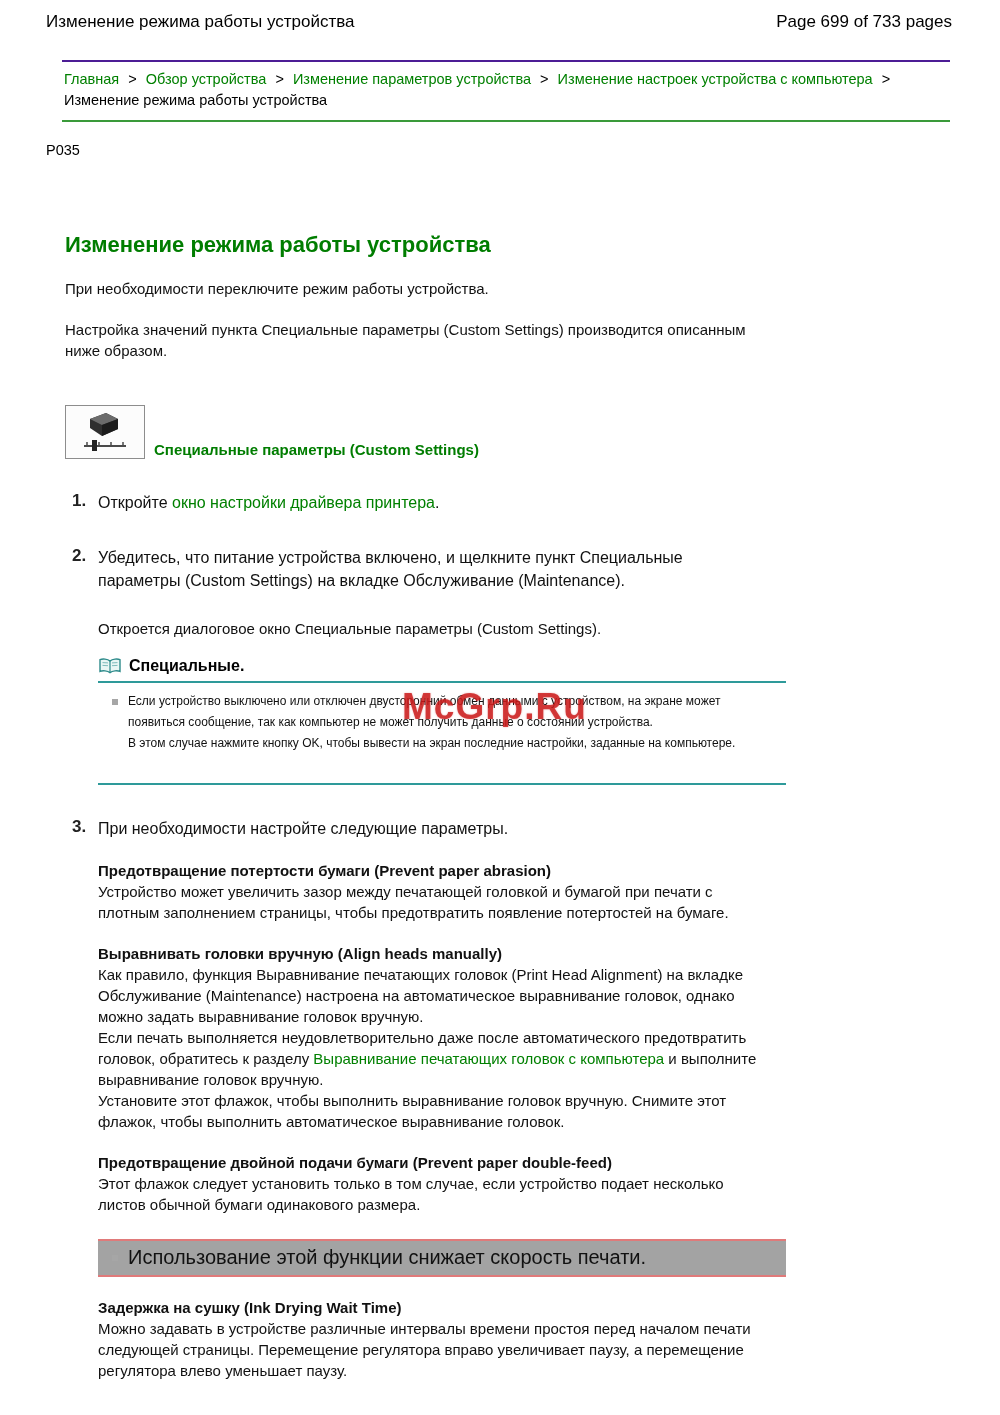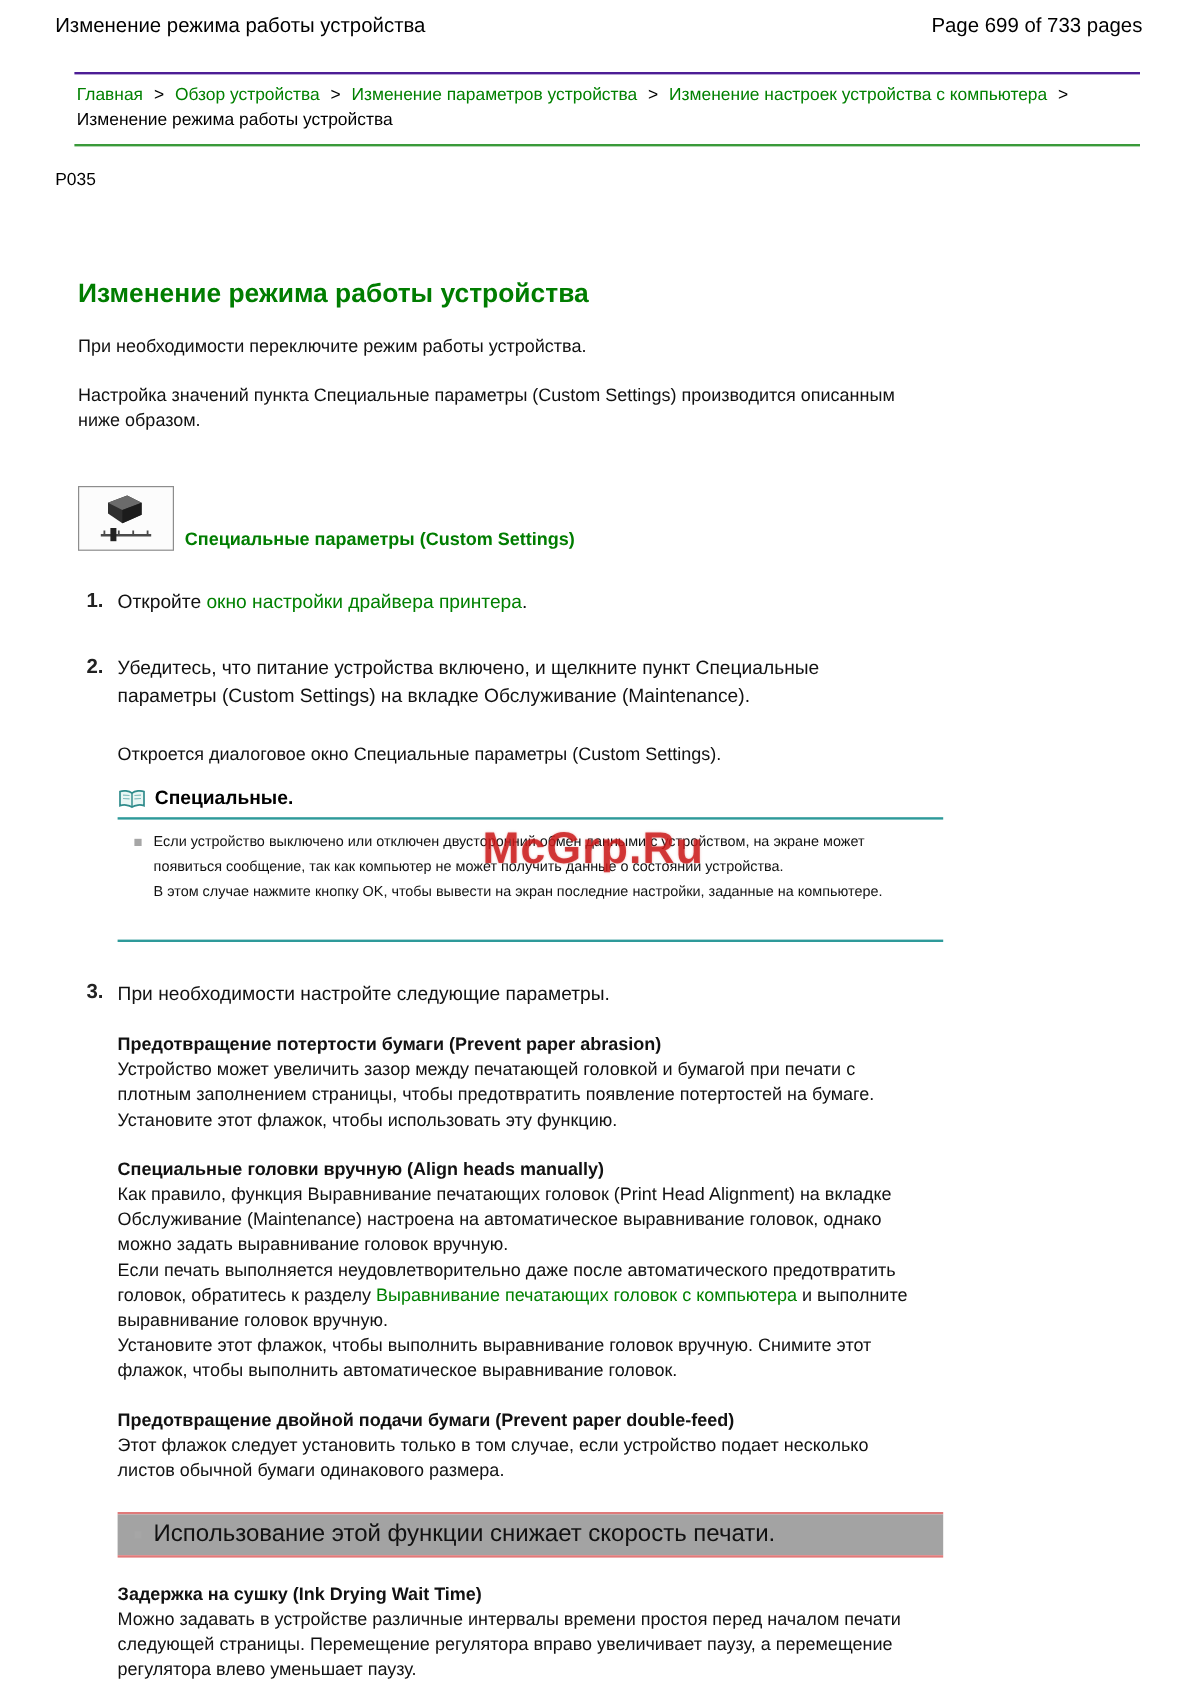--- a/index.html
+++ b/index.html
@@ -207,25 +207,24 @@
   </div>
 
   <div class="step">
     <div class="step-number">3.</div>
     <div class="step-content">
       <div>При необходимости настройте следующие параметры.</div>
 
       <div class="setting">
         <div class="setting-title">Предотвращение потертости бумаги (Prevent paper abrasion)</div>
         <div>Устройство может увеличить зазор между печатающей головкой и бумагой при печати с плотным заполнением страницы, чтобы предотвратить появление потертостей на бумаге.</div>
-        <div>Установите этот флажок, чтобы использовать эту функцию.</div>
-      </div>
-
-      <div class="setting">
-        <div class="setting-title">Специальные головки вручную (Align heads manually)</div>
+      </div>
+
+      <div class="setting">
+        <div class="setting-title">Выравнивать головки вручную (Align heads manually)</div>
         <div>Как правило, функция Выравнивание печатающих головок (Print Head Alignment) на вкладке Обслуживание (Maintenance) настроена на автоматическое выравнивание головок, однако можно задать выравнивание головок вручную.</div>
         <div>
           <span>Если печать выполняется неудовлетворительно даже после автоматического предотвратить головок, обратитесь к разделу </span><span class="link">Выравнивание печатающих головок с компьютера</span><span> и выполните выравнивание головок вручную.</span>
         </div>
         <div>Установите этот флажок, чтобы выполнить выравнивание головок вручную. Снимите этот флажок, чтобы выполнить автоматическое выравнивание головок.</div>
       </div>
 
       <div class="setting">
         <div class="setting-title">Предотвращение двойной подачи бумаги (Prevent paper double-feed)</div>
         <div>Этот флажок следует установить только в том случае, если устройство подает несколько листов обычной бумаги одинакового размера.</div>

